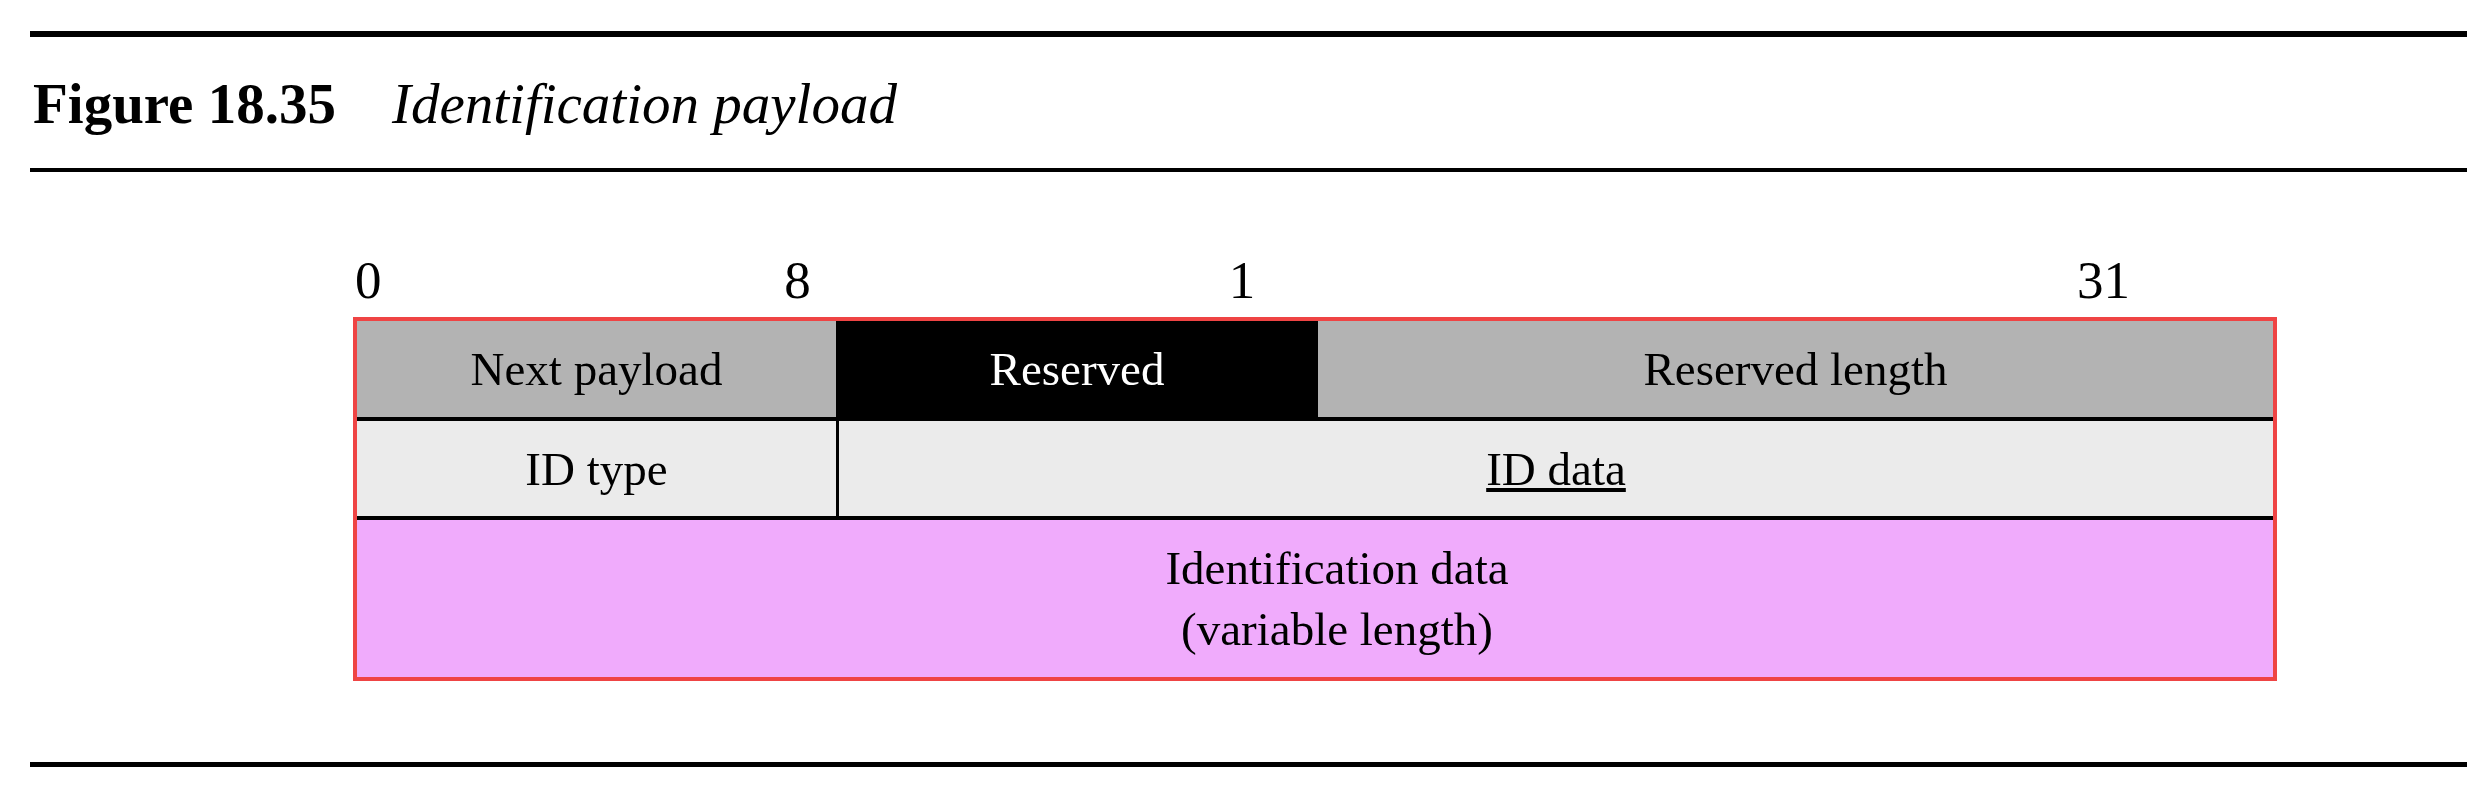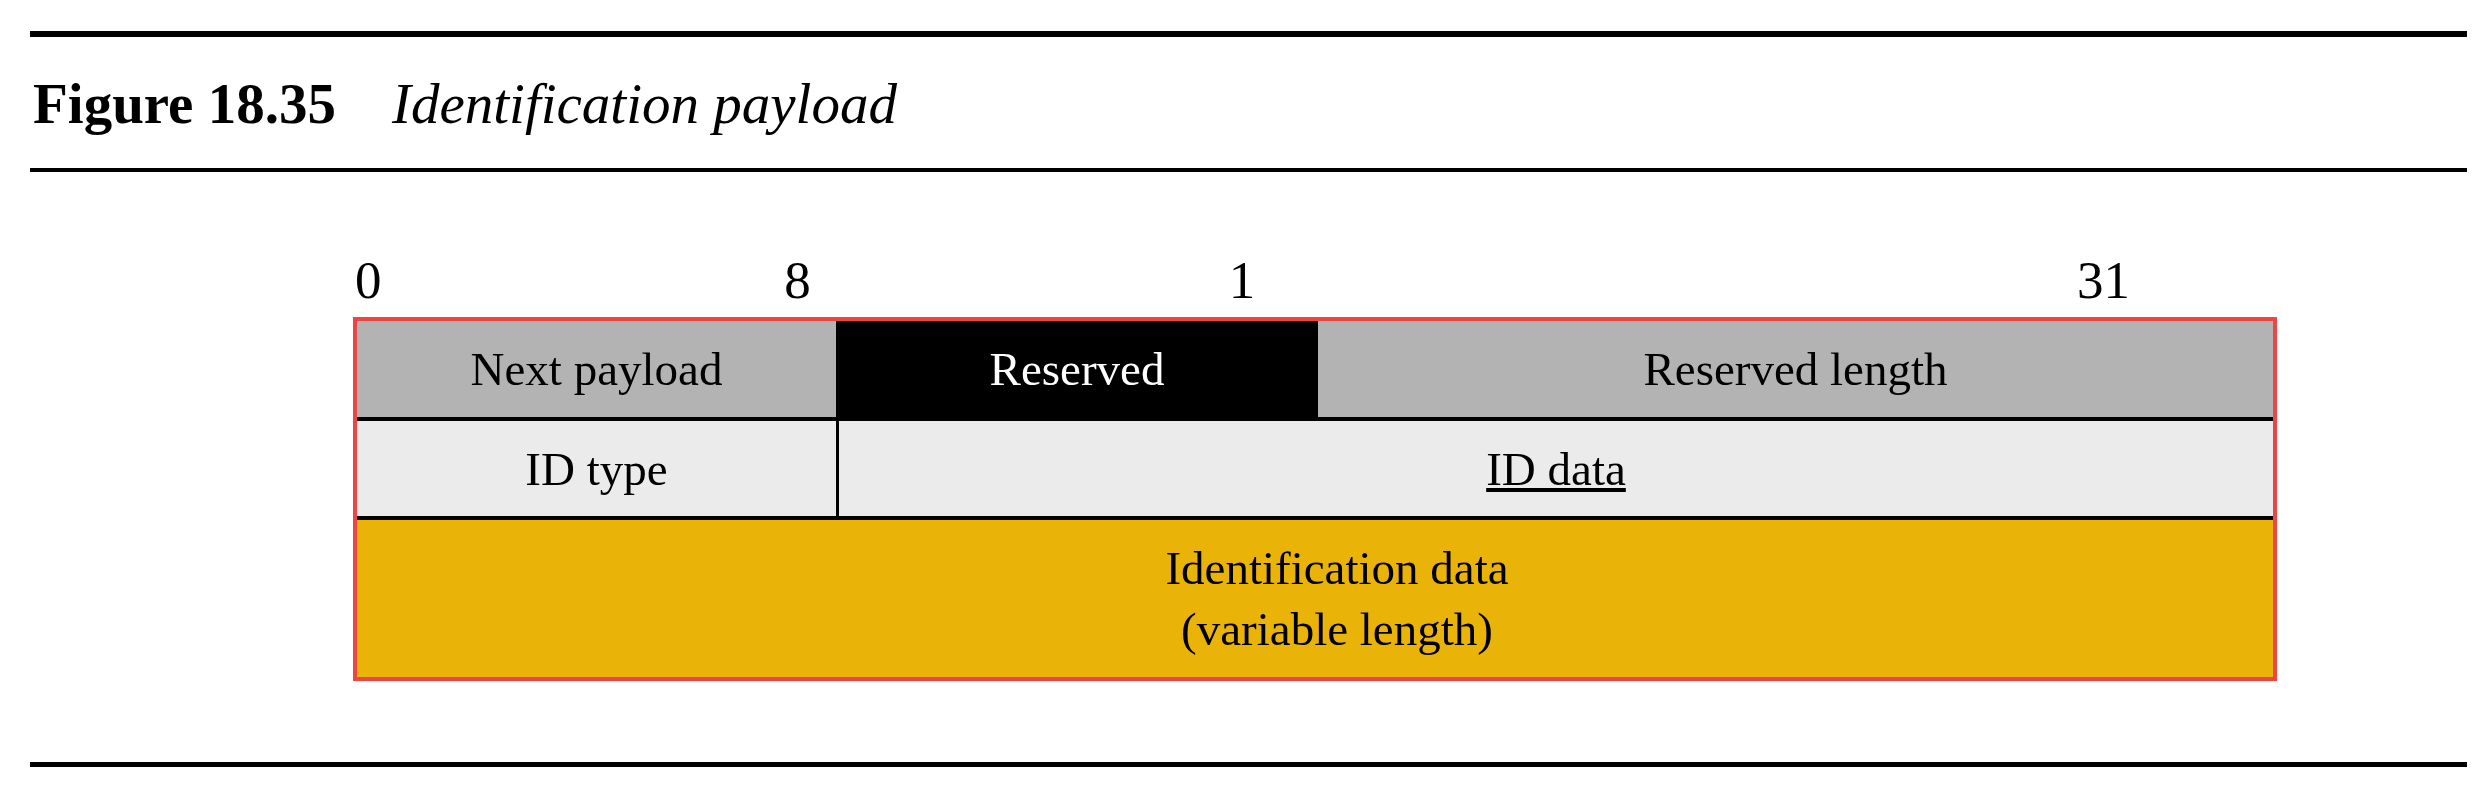--- a/index.html
+++ b/index.html
@@ -135,21 +135,21 @@
         <div class="cell w25 sep reserved" style="background-color: rgb(0, 0, 0); color: rgb(255, 255, 255);">Reserved</div>
         <div class="cell w50 sep" style="background-color: rgb(179, 179, 179);">Reserved length</div>
       </div>
 
       <div class="grid-row r2">
         <div class="cell w25" style="background-color: rgb(235, 235, 235);">ID type</div>
         <div class="cell w75 sep" style="background-color: rgb(235, 235, 235); text-decoration: underline;">ID data</div>
       </div>
 
       <div class="grid-row r3">
-        <div class="cell w100 multiline" style="background-color: #eab308; padding-left: 44px;">
+        <div class="cell w100 multiline" style="background-color: #f0abfc; padding-left: 44px;">
           <span class="line">Identification data</span>
           <span class="line">(variable length)</span>
         </div>
       </div>
 
     </div>
   </div>
 
   <div class="hrule bottom"></div>
 

